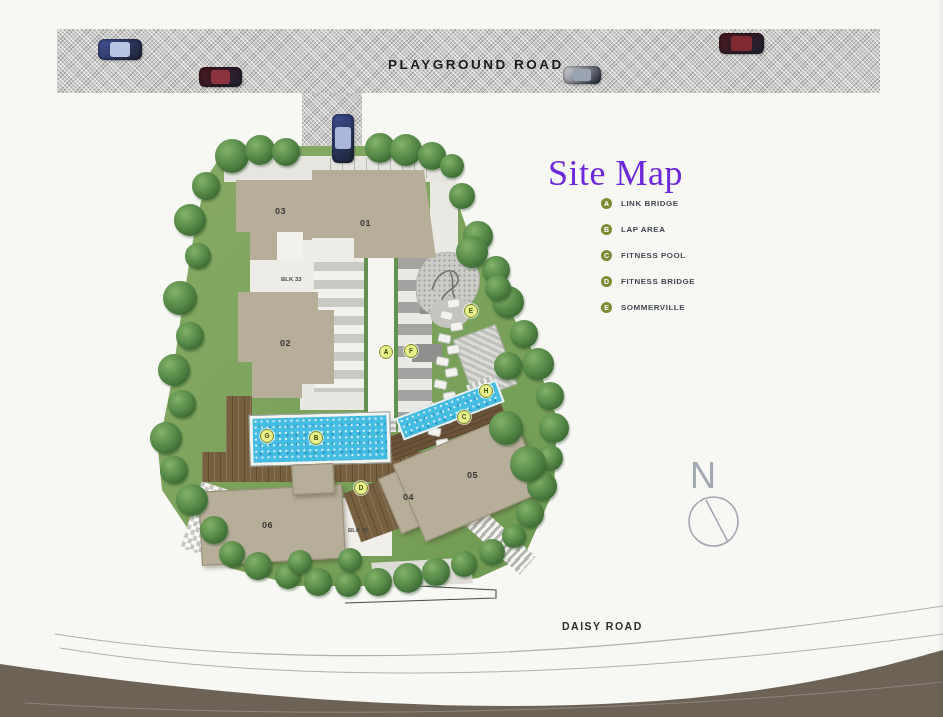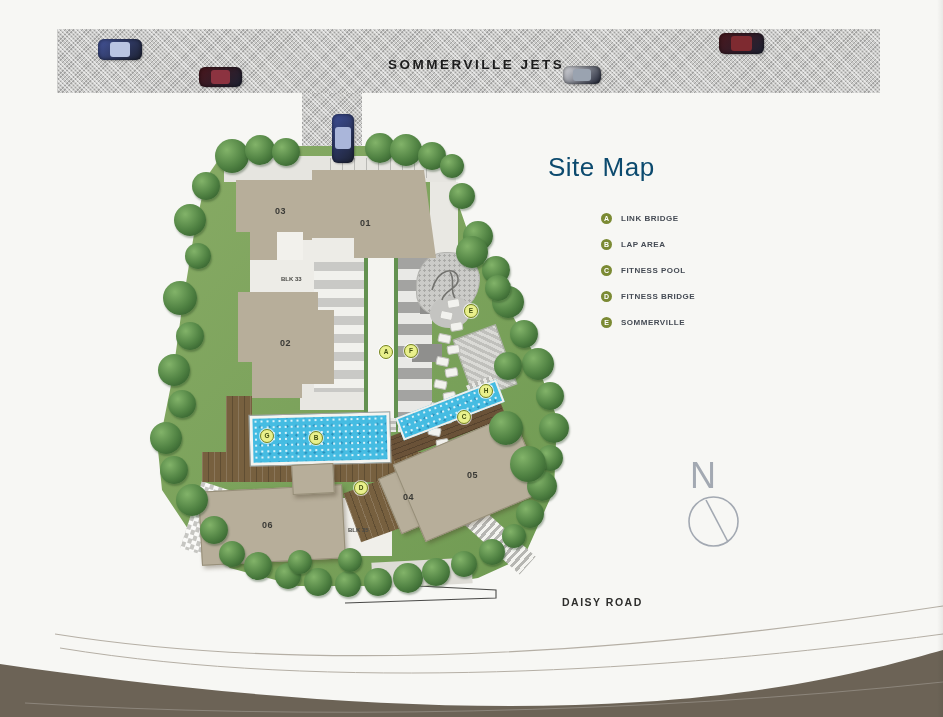--- a/index.html
+++ b/index.html
@@ -34,42 +34,42 @@
   .bldg-r{background:#b7ae9a;border:1px solid #968e78;box-shadow:2px 3px 4px rgba(60,50,30,.35);}
   .bldg-label{transform:translate(-50%,-50%);font-size:9px;font-weight:700;color:#3a3a36;
     letter-spacing:.5px;white-space:nowrap;}
   .blk-label{transform:translate(-50%,-50%);font-size:6px;font-weight:700;color:#4a4a46;white-space:nowrap;}
   .marker{width:12px;height:12px;border-radius:50%;background:#e9f08c;border:1px solid #75841e;
     transform:translate(-50%,-50%);text-align:center;line-height:12px;font-size:6.5px;font-weight:700;
     color:#3f4c10;box-shadow:0 0 0 1px rgba(255,255,255,.65);z-index:40;}
   .stone{width:11px;height:7px;background:#f2f2ee;border:1px solid #c2c2be;border-radius:2px;}
   .checker{background:repeating-conic-gradient(#fafaf8 0 25%, #c6c6c2 0 50%) 0 0 / 9px 9px;}
   
-  .title{font-size:26px;font-weight:500;color:#0c4a6e;letter-spacing:.5px;}
+  .title{font-size:36px;font-weight:500;color:#6d28d9;letter-spacing:.5px;font-family:Liberation Serif, serif;}
   .legend-heading{font-size:13px;font-weight:600;letter-spacing:1.5px;color:#8a9a3a;}
-  .legend-cols{display:flex;margin-top:15px;}
+  .legend-cols{display:flex;}
   .legend-col1{width:135px;padding-left:29px;box-sizing:border-box;}
   .legend-row{display:flex;align-items:center;height:11px;margin-bottom:15px;}
   .legend-badge{width:11px;height:11px;border-radius:50%;background:#7b8a33;color:#fff;
     font-size:7px;font-weight:700;text-align:center;line-height:11px;flex:0 0 11px;}
   .legend-label{margin-left:9px;font-size:8px;font-weight:600;letter-spacing:.5px;color:#454b54;white-space:nowrap;}
   
   .compass-n{font-size:36px;color:#a3a9b2;font-weight:400;}
   .daisy-label{font-size:10.5px;font-weight:600;letter-spacing:1.5px;color:#2e2e2c;white-space:nowrap;}
   svg.overlay{position:absolute;left:0;top:0;pointer-events:none;}
   .page::after{content:"";position:absolute;right:0;top:0;width:6px;height:100%;
     background:linear-gradient(to left, rgba(0,0,0,.06), transparent);pointer-events:none;}
 </style>
 </head>
 <body>
 
 <div class="page">
 
   <div class="abs hatch" style="left:57px;top:29px;width:823px;height:64px;"></div>
-  <span class="abs road-label" style="left:388px;top:57px;">SOMMERVILLE JETS</span>
+  <span class="abs road-label" style="left:388px;top:57px;">PLAYGROUND ROAD</span>
 
   <div class="abs hatch" style="left:302px;top:93px;width:60px;height:62px;"></div>
   <div class="abs hatch" style="left:296px;top:150px;width:128px;height:20px;"></div>
   <div class="abs corner" style="left:284px;top:93px;border-top-right-radius:18px;"></div>
   <div class="abs corner" style="left:362px;top:93px;border-top-left-radius:18px;"></div>
 
   <div id="site">
       <div class="abs " style="left: 150px; top: 138px; width: 415px; height: 452px; z-index: 1; background: linear-gradient(135deg, rgb(136, 171, 101), rgb(111, 154, 82)); clip-path: polygon(78px 8px, 286px 8px, 302px 48px, 318px 94px, 348px 152px, 382px 212px, 407px 280px, 404px 352px, 374px 419px, 328px 440px, 278px 448px, 148px 448px, 80px 430px, 44px 400px, 12px 352px, 8px 312px, 22px 242px, 32px 170px, 44px 96px, 56px 40px);"></div>
       <div class="abs " style="left: 224px; top: 156px; width: 232px; height: 26px; z-index: 2; background: rgb(230, 229, 224);"></div>
       <div class="abs " style="left: 330px; top: 158px; width: 100px; height: 20px; z-index: 3; background: repeating-linear-gradient(90deg, rgb(185, 185, 181) 0px, rgb(185, 185, 181) 1px, transparent 1px, transparent 12px);"></div>
@@ -227,21 +227,21 @@
           <div class="legend-row">
             <span class="legend-badge">E</span>
             <span class="legend-label">SOMMERVILLE</span>
           </div>
         </div>
       </div>
   </div>
 
   <div class="abs compass-n" style="left:690px;top:455px;">N</div>
 
-  <span class="abs daisy-label" style="left:526px;top:596px;padding-left:36px;">DAISY ROAD</span>
+  <span class="abs daisy-label" style="left:526px;top:620px;padding-left:36px;">DAISY ROAD</span>
 
   <svg class="overlay" width="943" height="717" viewBox="0 0 943 717">
     <circle cx="713.5" cy="521.5" r="24.5" fill="none" stroke="#a3a9b2" stroke-width="1.6"></circle>
     <line x1="706" y1="500" x2="728" y2="542" stroke="#a3a9b2" stroke-width="1.6"></line>
     <path d="M418,586 L496,590 L496,598 L345,603" fill="none" stroke="#4a4a48" stroke-width="1.1"></path>
     <path d="M55,634 C320,676 640,652 943,606" fill="none" stroke="#b5afa5" stroke-width="1.2"></path>
     <path d="M60,648 C330,692 660,672 943,634" fill="none" stroke="#b5afa5" stroke-width="1"></path>
     <path d="M0,664 C180,690 420,716 640,702 C800,692 900,662 943,650 L943,717 L0,717 Z" fill="#6c6356"></path>
     <path d="M25,703 C300,720 640,714 943,682" fill="none" stroke="rgba(255,255,255,.22)" stroke-width="1"></path>
   </svg>

